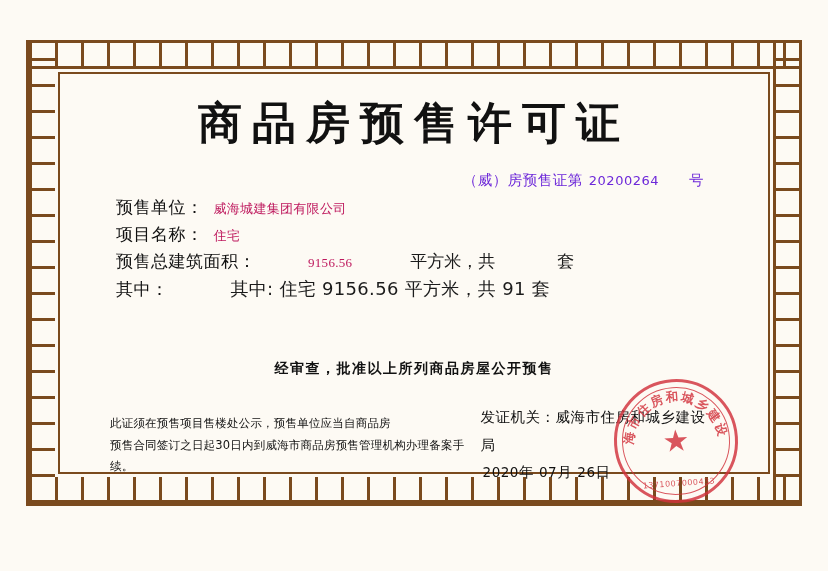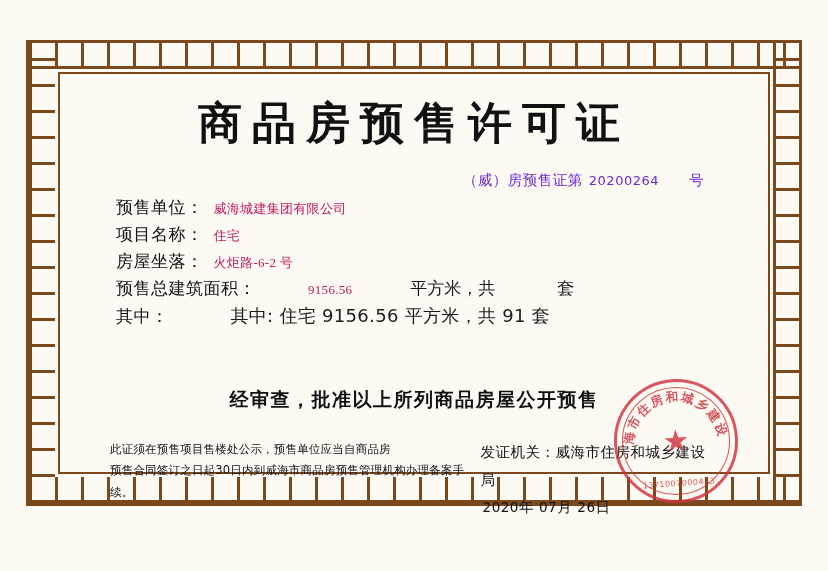--- a/index.html
+++ b/index.html
@@ -136,31 +136,31 @@
   .unit-a { font-size: 17px; margin-left: 58px; }
   .unit-b { font-size: 17px; margin-left: 62px; }
   .sub-note {
     font-size: 18px;
     margin-left: 62px;
     letter-spacing: 0.3px;
   }
 
   .approval {
     text-align: center;
-    font-size: 19px;
+    font-size: 14px;
     font-weight: 700;
     letter-spacing: 1.5px;
     margin-top: 56px;
     color: #111;
   }
 
   .footer {
     display: flex;
     justify-content: space-between;
-    align-items: flex-start;
+    align-items: center;
     margin-top: 26px;
     padding: 0 6px 0 24px;
   }
   .footer-left {
     font-size: 11.5px;
     line-height: 1.85;
     color: #111;
     letter-spacing: 0.2px;
   }
   .footer-right {
@@ -259,24 +259,20 @@
       <div class="field-row">
         <span class="field-label">预售单位：</span>
         <span class="field-value">威海城建集团有限公司</span>
       </div>
 
       <div class="field-row">
         <span class="field-label">项目名称：</span>
         <span class="field-value">住宅</span>
       </div>
 
-      <div class="field-row">
-        <span class="field-label">房屋坐落：</span>
-        <span class="field-value">火炬路-6-2 号</span>
-      </div>
 
       <div class="field-row">
         <span class="field-label">预售总建筑面积：</span>
         <span class="field-value num">9156.56</span>
         <span class="unit-a">平方米，共</span>
         <span class="unit-b">套</span>
       </div>
 
       <div class="field-row">
         <span class="field-label">其中：</span>

